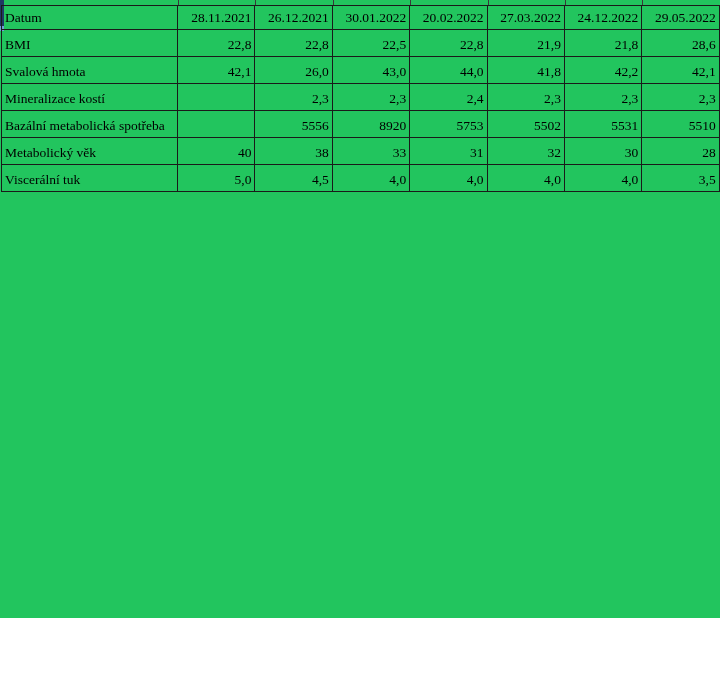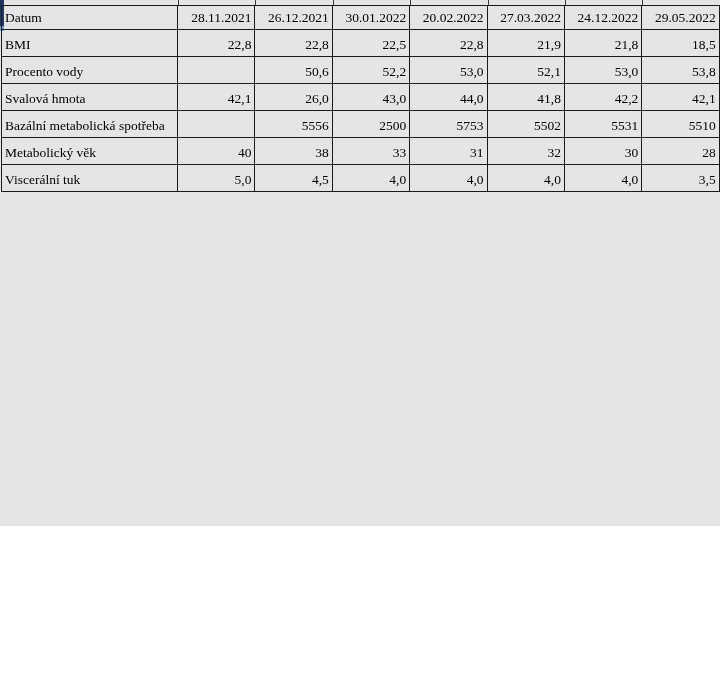--- a/index.html
+++ b/index.html
@@ -3,22 +3,22 @@
 <meta charset="utf-8">
 <style>
   html, body {
     margin: 0;
     padding: 0;
     background: #ffffff;
   }
   .page {
     position: relative;
     width: 720px;
-    height: 526px;
-    background: #e5e5e5;
+    height: 618px;
+    background: #22c55e;
     overflow: hidden;
     font-family: "Liberation Serif", "DejaVu Serif", serif;
     color: #000000;
   }
   
   .stub {
     position: absolute;
     top: 0;
     width: 1px;
     height: 6px;
@@ -125,47 +125,47 @@
     </thead>
     <tbody>
         <tr>
           <td class="label-cell">BMI</td>
           <td class="num-cell">22,8</td>
           <td class="num-cell">22,8</td>
           <td class="num-cell">22,5</td>
           <td class="num-cell">22,8</td>
           <td class="num-cell">21,9</td>
           <td class="num-cell">21,8</td>
-          <td class="num-cell">18,5</td>
-        </tr>
-        <tr>
-          <td class="label-cell">Procento vody</td>
-          <td class="num-cell"></td>
-          <td class="num-cell">50,6</td>
-          <td class="num-cell">52,2</td>
-          <td class="num-cell">53,0</td>
-          <td class="num-cell">52,1</td>
-          <td class="num-cell">53,0</td>
-          <td class="num-cell">53,8</td>
+          <td class="num-cell">28,6</td>
         </tr>
         <tr>
           <td class="label-cell">Svalová hmota</td>
           <td class="num-cell">42,1</td>
           <td class="num-cell">26,0</td>
           <td class="num-cell">43,0</td>
           <td class="num-cell">44,0</td>
           <td class="num-cell">41,8</td>
           <td class="num-cell">42,2</td>
           <td class="num-cell">42,1</td>
         </tr>
         <tr>
+          <td class="label-cell">Mineralizace kostí</td>
+          <td class="num-cell"></td>
+          <td class="num-cell">2,3</td>
+          <td class="num-cell">2,3</td>
+          <td class="num-cell">2,4</td>
+          <td class="num-cell">2,3</td>
+          <td class="num-cell">2,3</td>
+          <td class="num-cell">2,3</td>
+        </tr>
+        <tr>
           <td class="label-cell">Bazální metabolická spotřeba</td>
           <td class="num-cell"></td>
           <td class="num-cell">5556</td>
-          <td class="num-cell">2500</td>
+          <td class="num-cell">8920</td>
           <td class="num-cell">5753</td>
           <td class="num-cell">5502</td>
           <td class="num-cell">5531</td>
           <td class="num-cell">5510</td>
         </tr>
         <tr>
           <td class="label-cell">Metabolický věk</td>
           <td class="num-cell">40</td>
           <td class="num-cell">38</td>
           <td class="num-cell">33</td>

